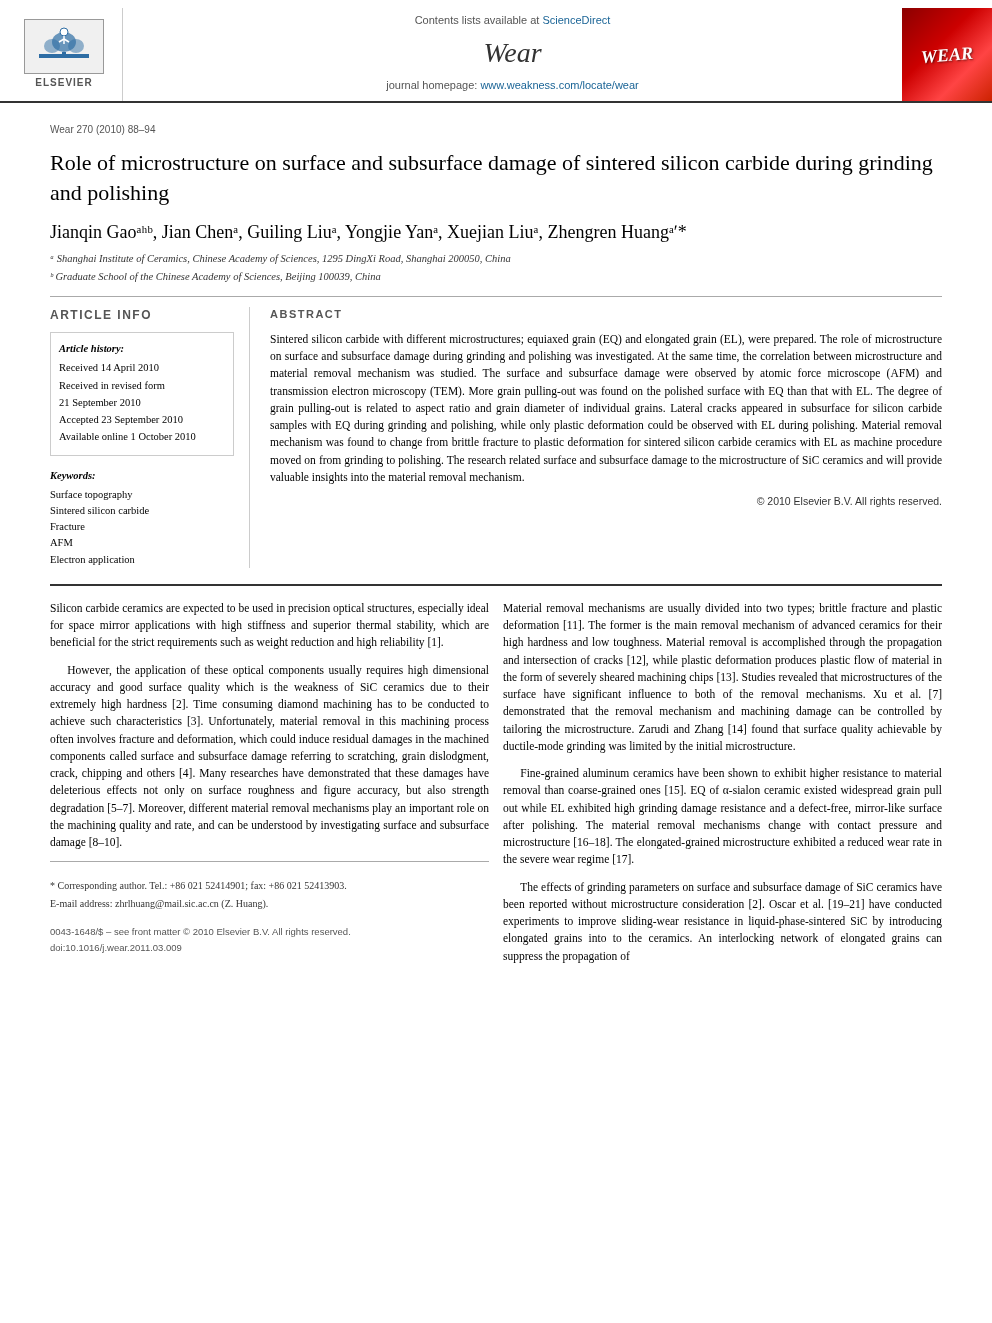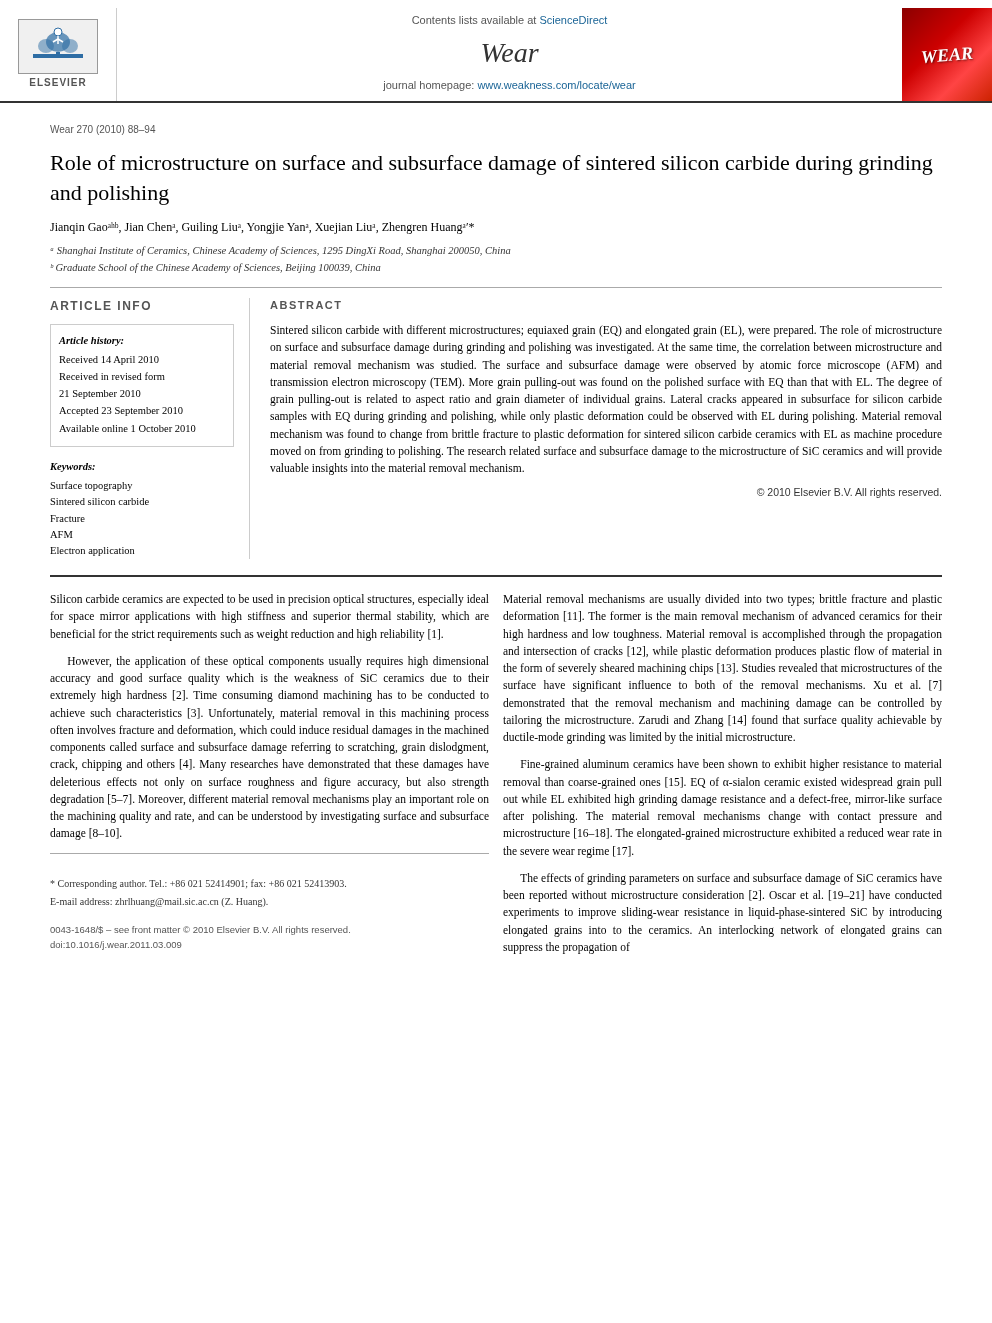--- a/index.html
+++ b/index.html
@@ -22,20 +22,21 @@
       position: relative;
     }
     .elsevier-logo {
       width: 117px;
       padding: 8px 10px;
       display: flex;
       flex-direction: column;
       align-items: center;
       justify-content: center;
       border-right: 1px solid #ccc;
+      margin-left: 6px;
     }
     .elsevier-logo .logo-box {
       width: 80px;
       height: 55px;
       background: #f0f0f0;
       border: 1px solid #999;
       display: flex;
       flex-direction: column;
       align-items: center;
       justify-content: center;
@@ -111,21 +112,21 @@
       font-size: 22px;
       font-weight: normal;
       line-height: 1.35;
       margin-bottom: 12px;
       color: #000;
       font-family: 'Times New Roman', serif;
     }
 
     
     .authors-line {
-      font-size: 12px;
+      font-size: 18px;
       margin-bottom: 6px;
       color: #000;
     }
 
     
     .affiliations {
       font-size: 10.5px;
       margin-bottom: 12px;
       color: #333;
       font-style: italic;
@@ -255,21 +256,21 @@
       font-size: 11.5px;
       line-height: 1.5;
     }
     .body-paragraph:first-child {
       text-indent: 0;
     }
 
     
     .footnote-area {
       border-top: 1px solid #aaa;
-      padding-top: 22px;
+      padding-top: 16px;
       font-size: 10px;
       color: #333;
     }
     .footnote-area .fn-item {
       margin-bottom: 3px;
     }
 
     
     .journal-footer {
       font-size: 9.5px;

